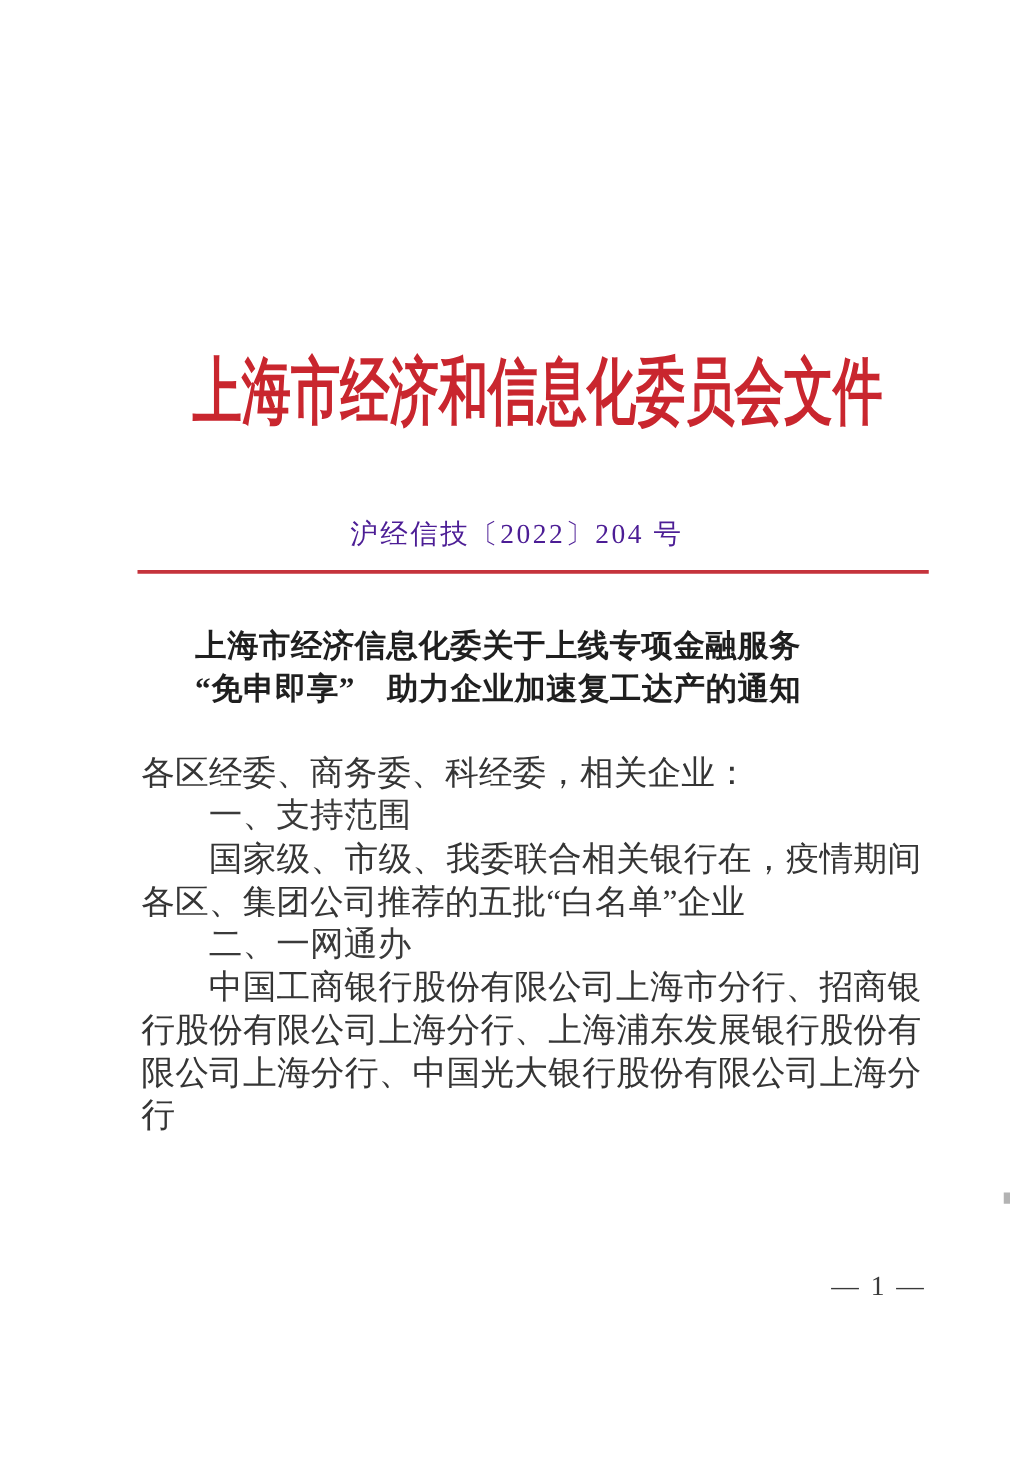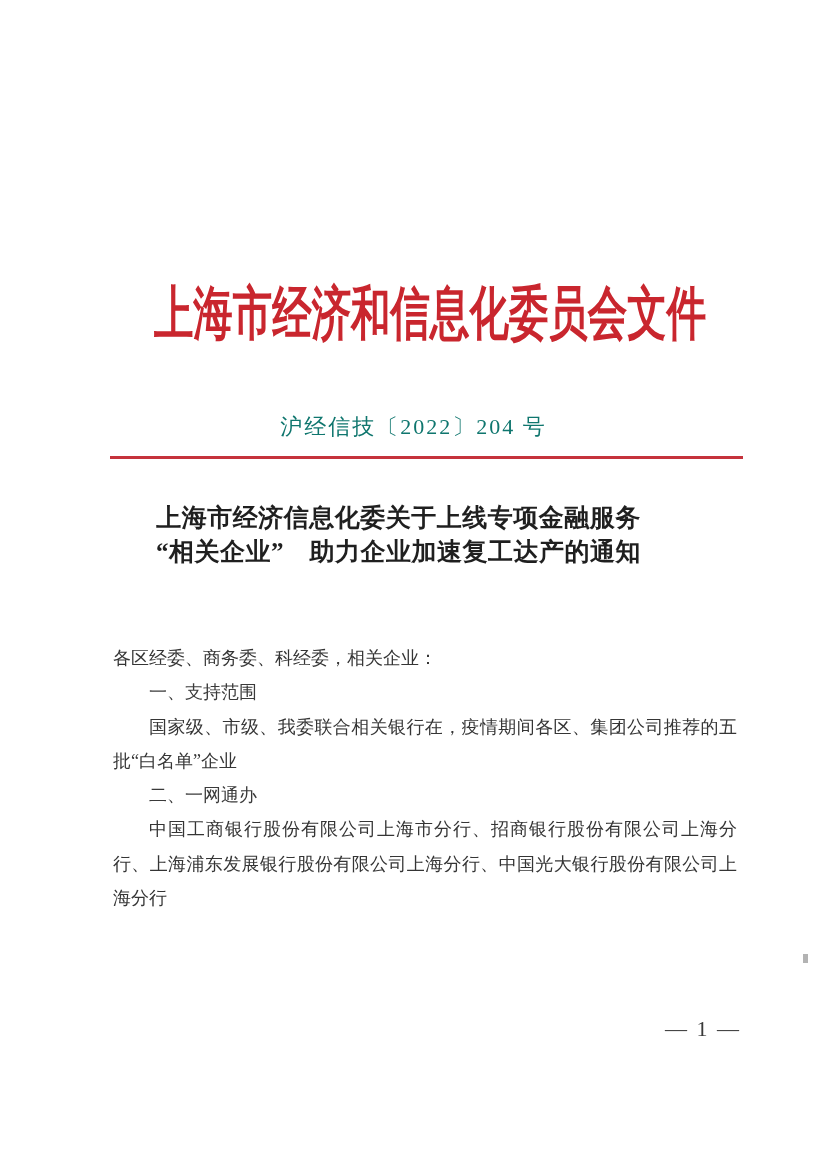--- a/index.html
+++ b/index.html
@@ -39,21 +39,21 @@
   
   .doc-number {
     position: absolute;
     top: 412px;
     left: 0;
     width: 827px;
     text-align: center;
     font-size: 22px;
     line-height: 30px;
     letter-spacing: 2px;
-    color: #0f766e;
+    color: #4c1d95;
   }
   
   .red-line {
     position: absolute;
     top: 456px;
     left: 110px;
     width: 633px;
     height: 3px;
     background: var(--rule-red, #c5333c);
   }
@@ -69,25 +69,24 @@
     line-height: 34px;
     color: #1f1f1f;
     letter-spacing: 0.5px;
   }
   
   .body-block {
     position: absolute;
     top: 601px;
     left: 113px;
     width: 624px;
-    font-size: 18px;
+    font-size: 27px;
     line-height: 34.3px;
     color: var(--body-text, #353535);
     text-align: justify;
-    margin-top: 40px;
   }
   .body-block p {
     margin: 0;
     padding: 0;
   }
   .para {
     text-indent: 2em;
   }
   .heading {
     text-indent: 2em;
@@ -123,21 +122,21 @@
   <div class="banner">
     <span class="banner-text">上海市经济和信息化委员会文件</span>
   </div>
 
   <div class="doc-number">沪经信技〔2022〕204 号</div>
 
   <div class="red-line"></div>
 
   <div class="doc-title">
     <div>上海市经济信息化委关于上线专项金融服务</div>
-    <div>“相关企业”　助力企业加速复工达产的通知</div>
+    <div>“免申即享”　助力企业加速复工达产的通知</div>
   </div>
 
   <div class="body-block">
     <p class="salutation">各区经委、商务委、科经委，相关企业：</p>
     <p class="heading">一、支持范围</p>
     <p class="para">国家级、市级、我委联合相关银行在，疫情期间各区、集团公司推荐的五批“白名单”企业</p>
     <p class="heading">二、一网通办</p>
     <p class="para">中国工商银行股份有限公司上海市分行、招商银行股份有限公司上海分行、上海浦东发展银行股份有限公司上海分行、中国光大银行股份有限公司上海分行</p>
   </div>
 

